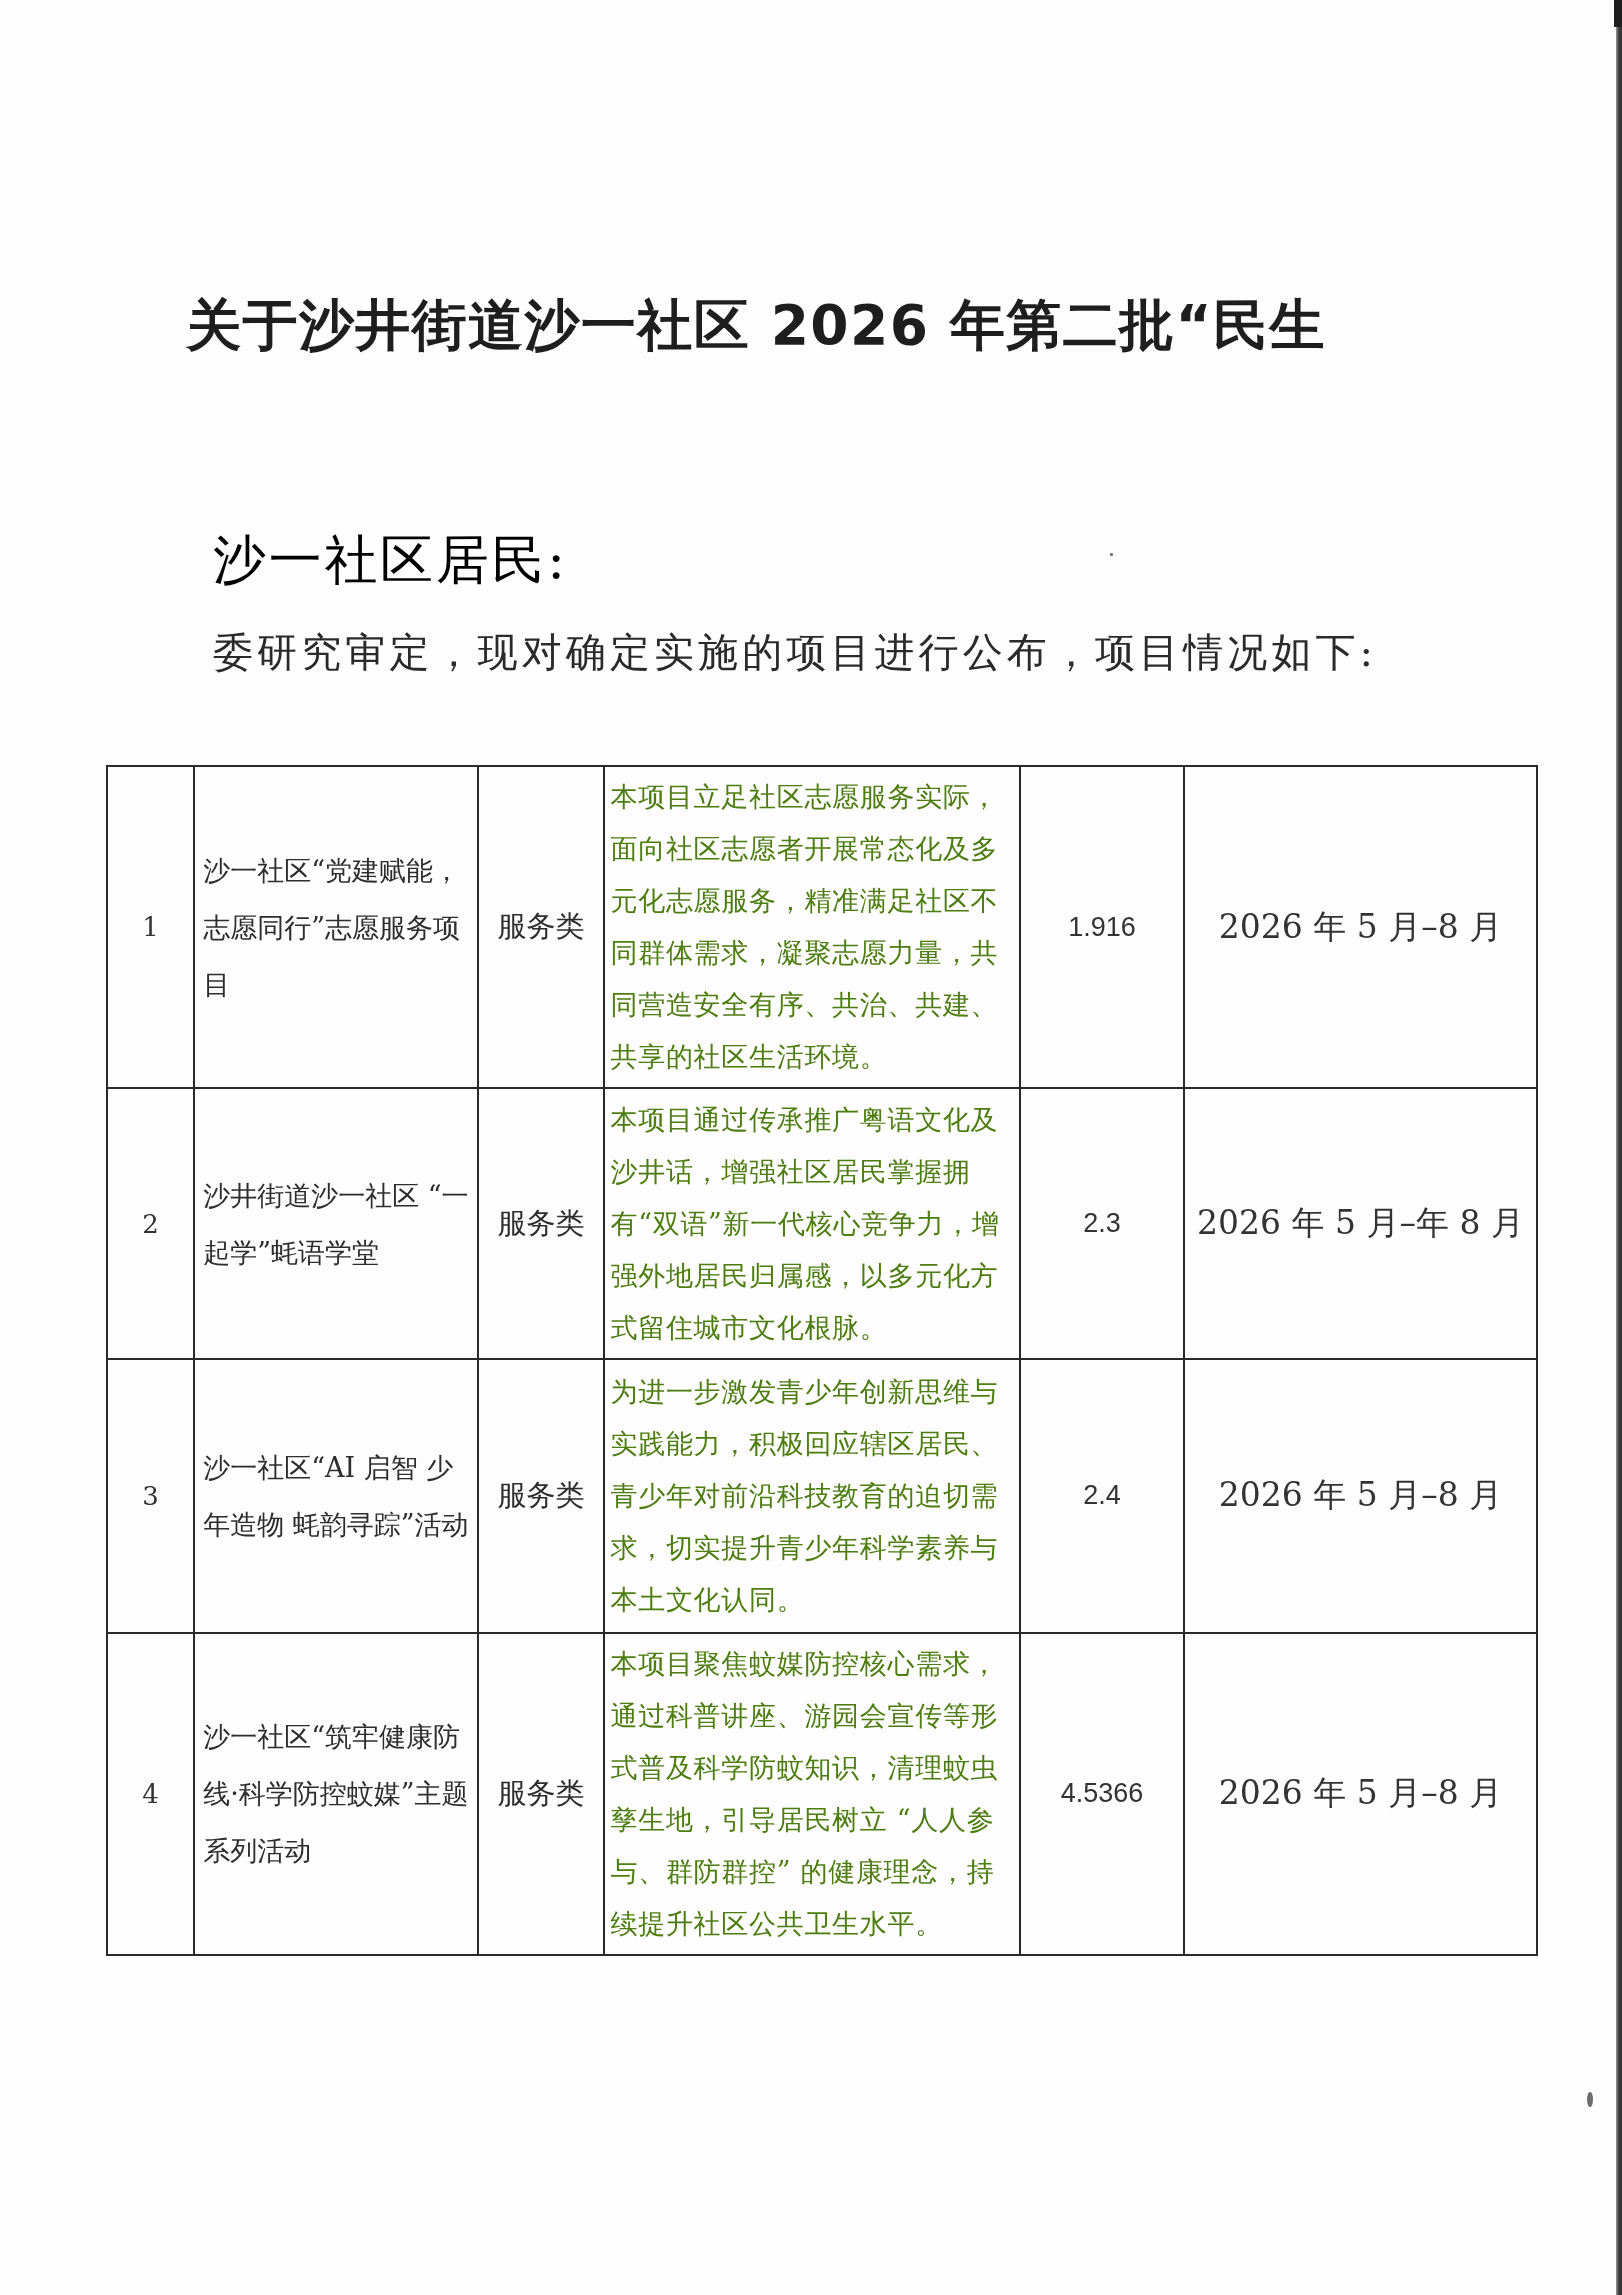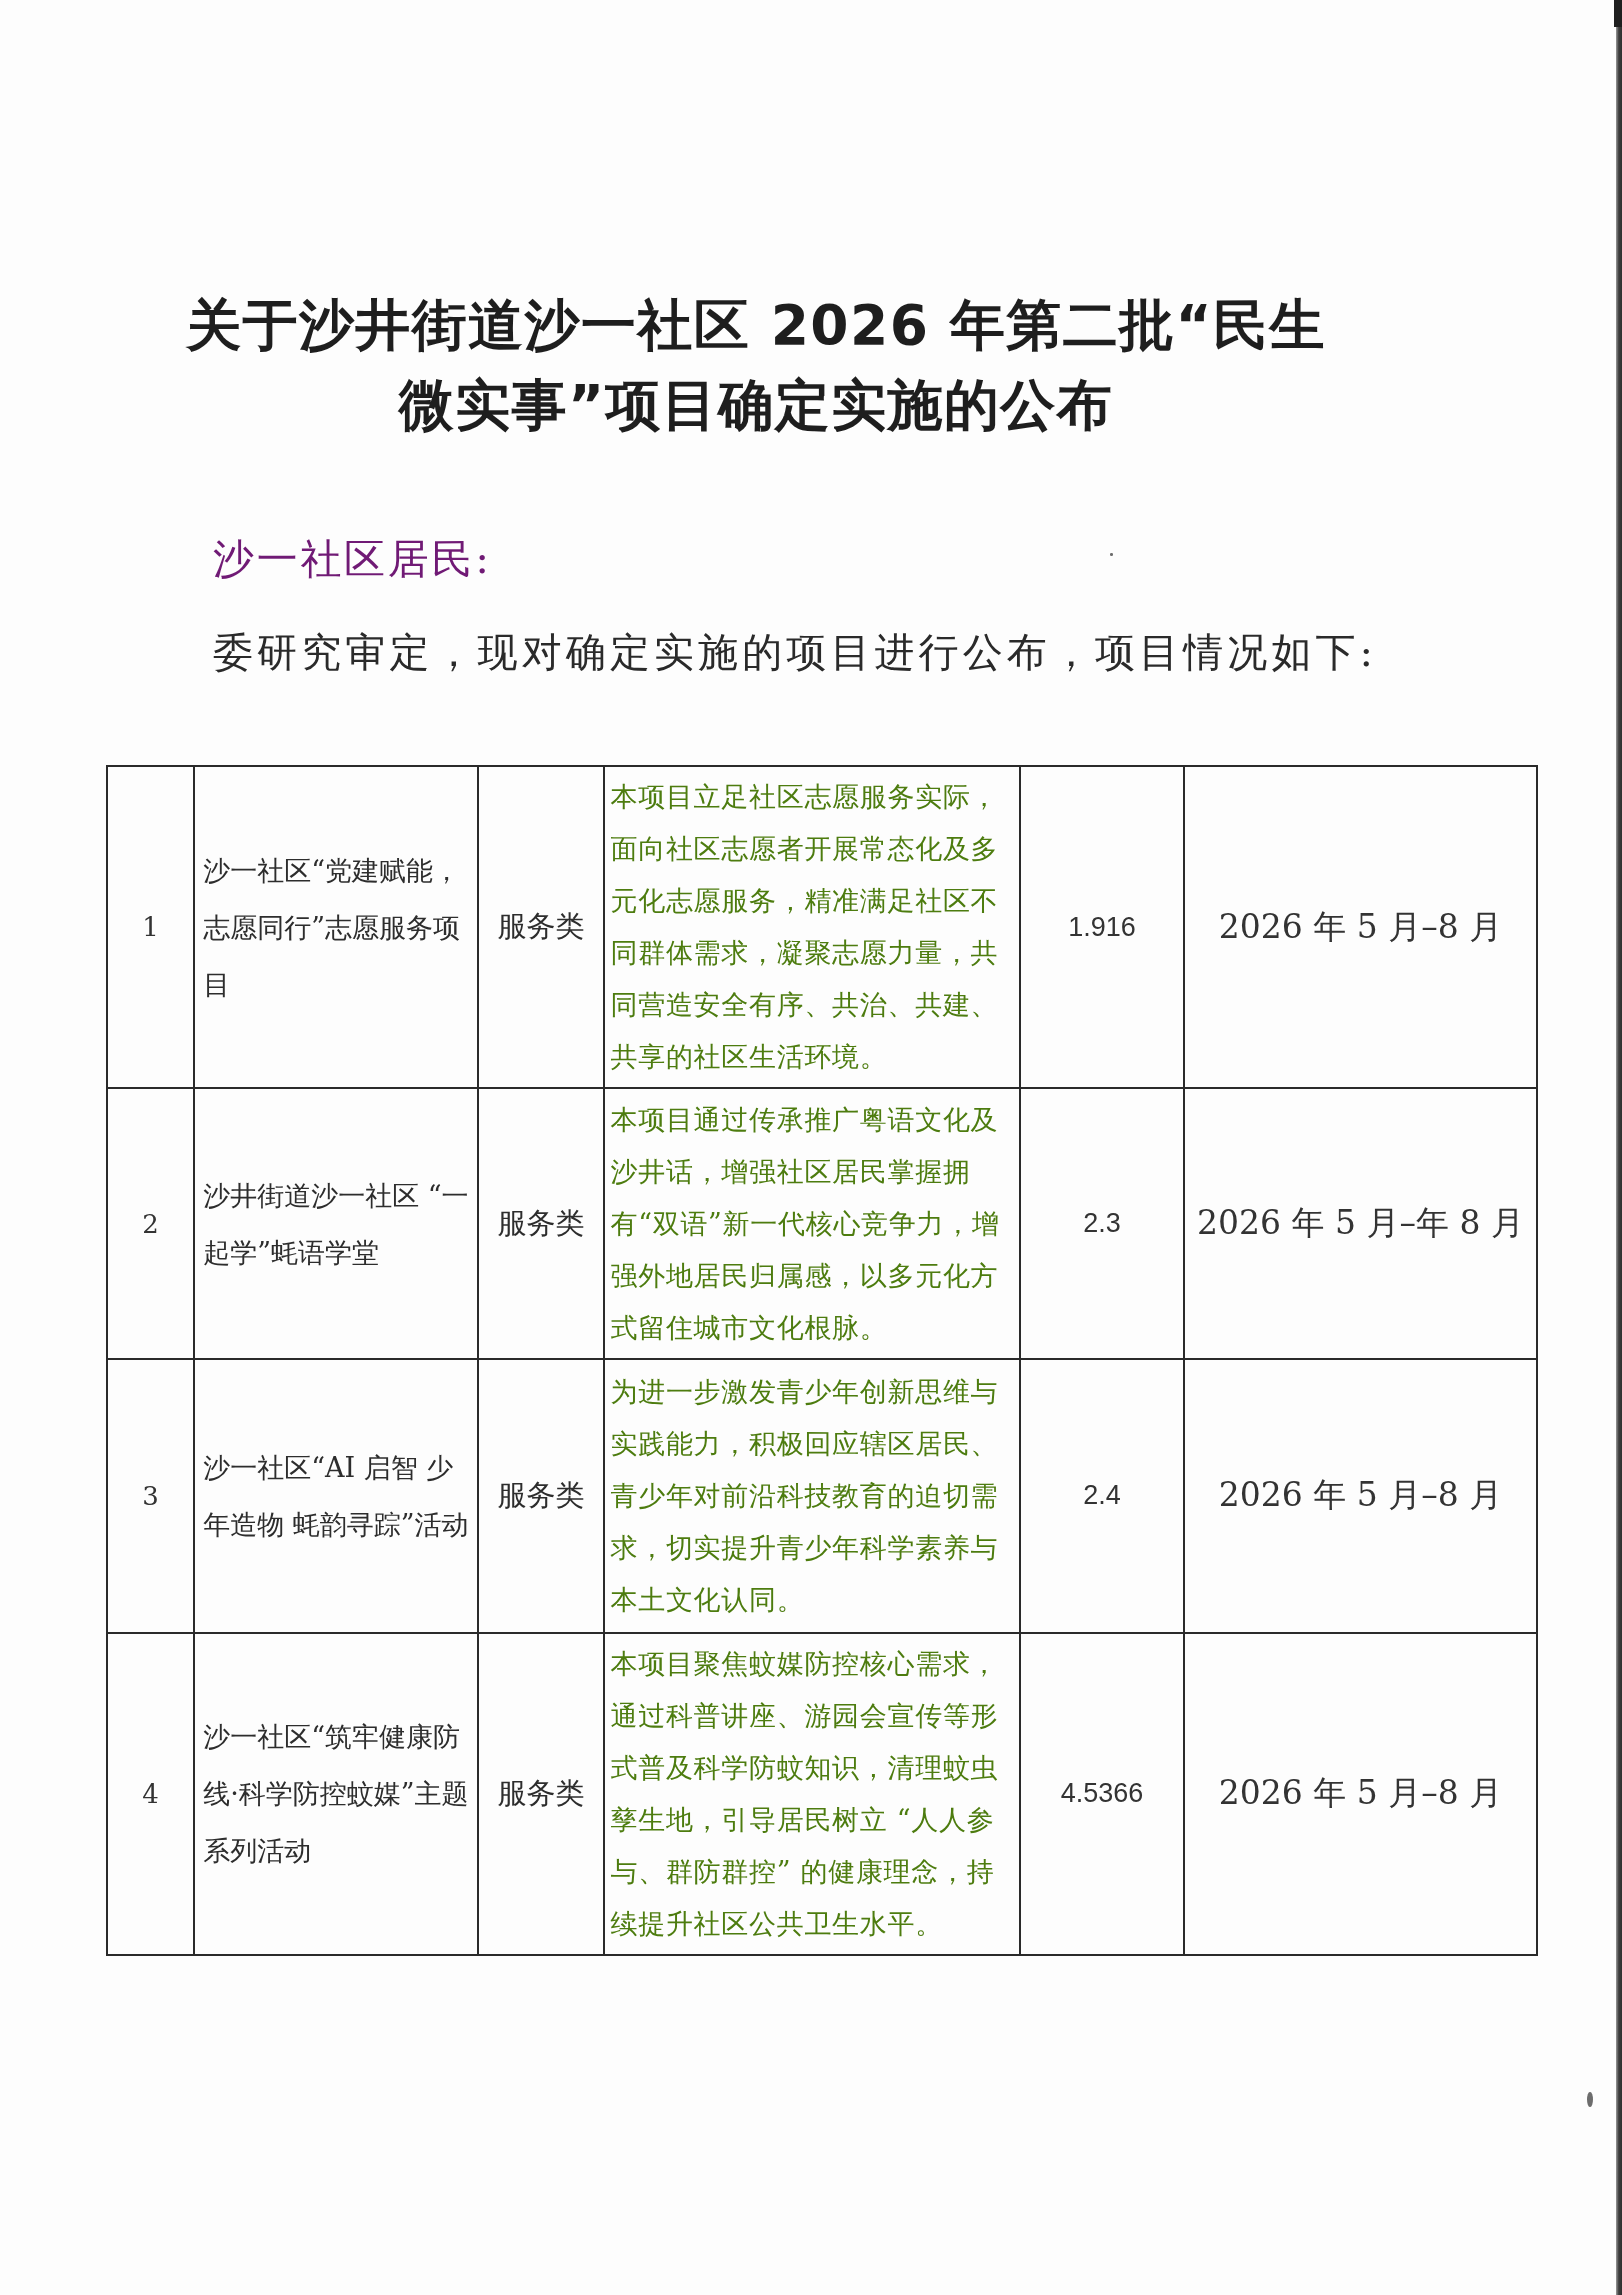--- a/index.html
+++ b/index.html
@@ -50,23 +50,23 @@
       color: #1e1e1e;
       letter-spacing: 1.4px;
     }
     .title .line {
       display: block;
     }
     .salutation {
       position: absolute;
       left: 213px;
       top: 532px;
-      font-size: 41px;
+      font-size: 53px;
       line-height: 55px;
-      color: #701a75;
+      color: #000000;
       letter-spacing: 2.7px;
     }
     .para {
       position: absolute;
       left: 213px;
       top: 610px;
       width: 1227px;
       font-size: 40px;
       line-height: 85px;
       color: #2a2a2a;
@@ -143,21 +143,20 @@
 </head>
 <body>
 
 <div class="scan-edge"></div>
 <div class="scan-edge-top"></div>
 <div class="speck" style="left:1587px;top:2092px;width:5.5px;height:15px;"></div>
 <div class="speck" style="left:1110px;top:553px;width:2.7px;height:2.7px;"></div>
 
 <div class="title">
   <span class="line">关于沙井街道沙一社区 2026 年第二批“民生</span>
-  <span class="line">微实事”项目确定实施的公布</span>
 </div>
 
 <div class="salutation">沙一社区居民:</div>
 
 <div class="para">
   <div>委研究审定，现对确定实施的项目进行公布，项目情况如下:</div>
 </div>
 
 <table class="projects">
   <colgroup>

